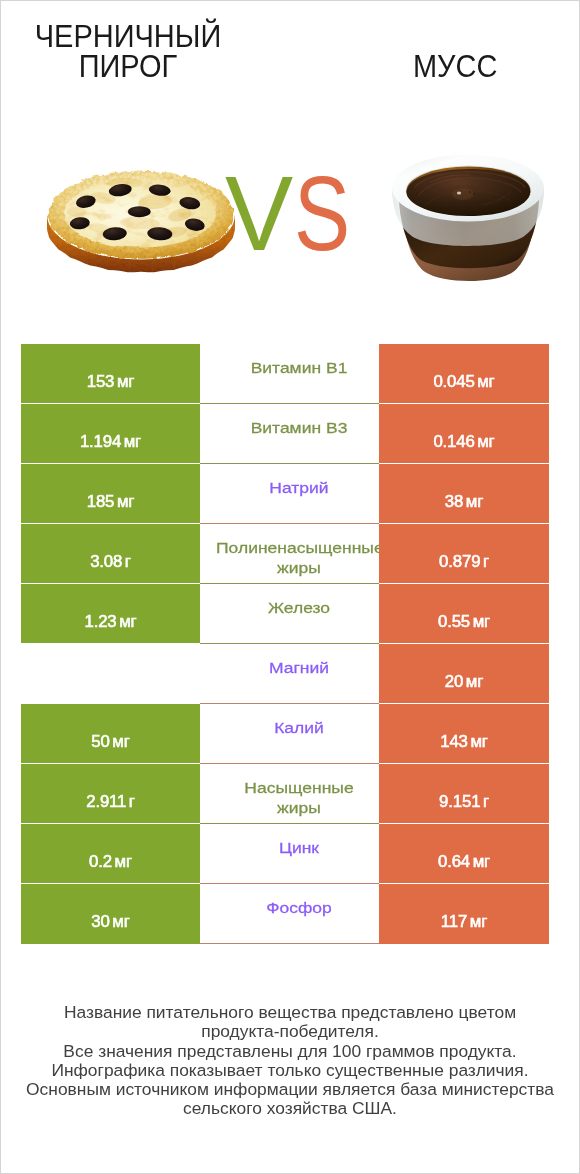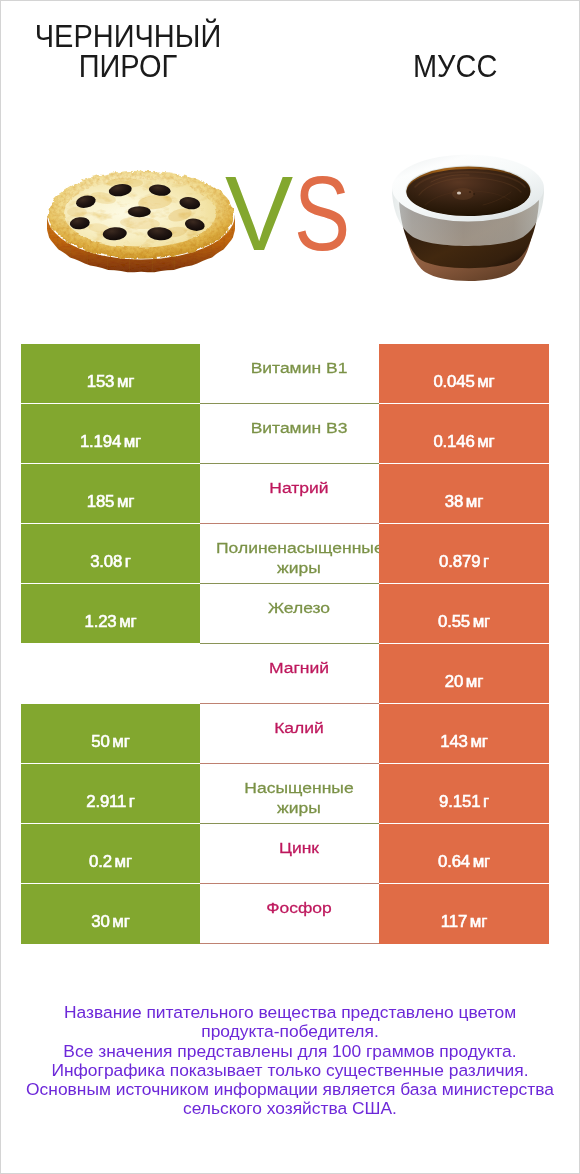--- a/index.html
+++ b/index.html
@@ -65,27 +65,27 @@
   .row .cr { border-bottom:1px solid #fff; }
   .row:last-child .cl, .row:last-child .cr { border-bottom:none; }
   .cm { font-size:17.5px; font-weight:400; text-align:center;
         align-items:flex-start; padding-top:15.2px; display:block; }
   .cm .lbl { display:block; width:198px; overflow:hidden;text-decoration:underline; }
   .cm .ln { display:block; height:19.5px; line-height:19.5px; white-space:nowrap; }
   .cm .ln.first { text-align:left; padding-left:16px; }
   .cm .ln i { font-style:normal; display:inline-block; transform:scaleY(0.88);
               -webkit-text-stroke:0.3px; }
   .row.g .cm { color:#7b9247; border-bottom:1px solid #8a9457; }
-  .row.o .cm { color:#be185d; border-bottom:1px solid #bf8272; }
+  .row.o .cm { color:#8b5cf6; border-bottom:1px solid #bf8272; }
   .unit { font-size:16.8px; font-weight:400; margin-left:2.6px; }
 
   
   .footer {
     position:absolute; left:0; top:1002px; width:578px;
-    text-align:center; color:#6d28d9;
+    text-align:center; color:#404040;
     font-size:17.4px; line-height:19.3px;
   }
   .footer p { margin:0; white-space:nowrap; }
 </style>
 </head>
 <body>
 
 <div class="page">
   <div class="hero">
     <div class="titles">

